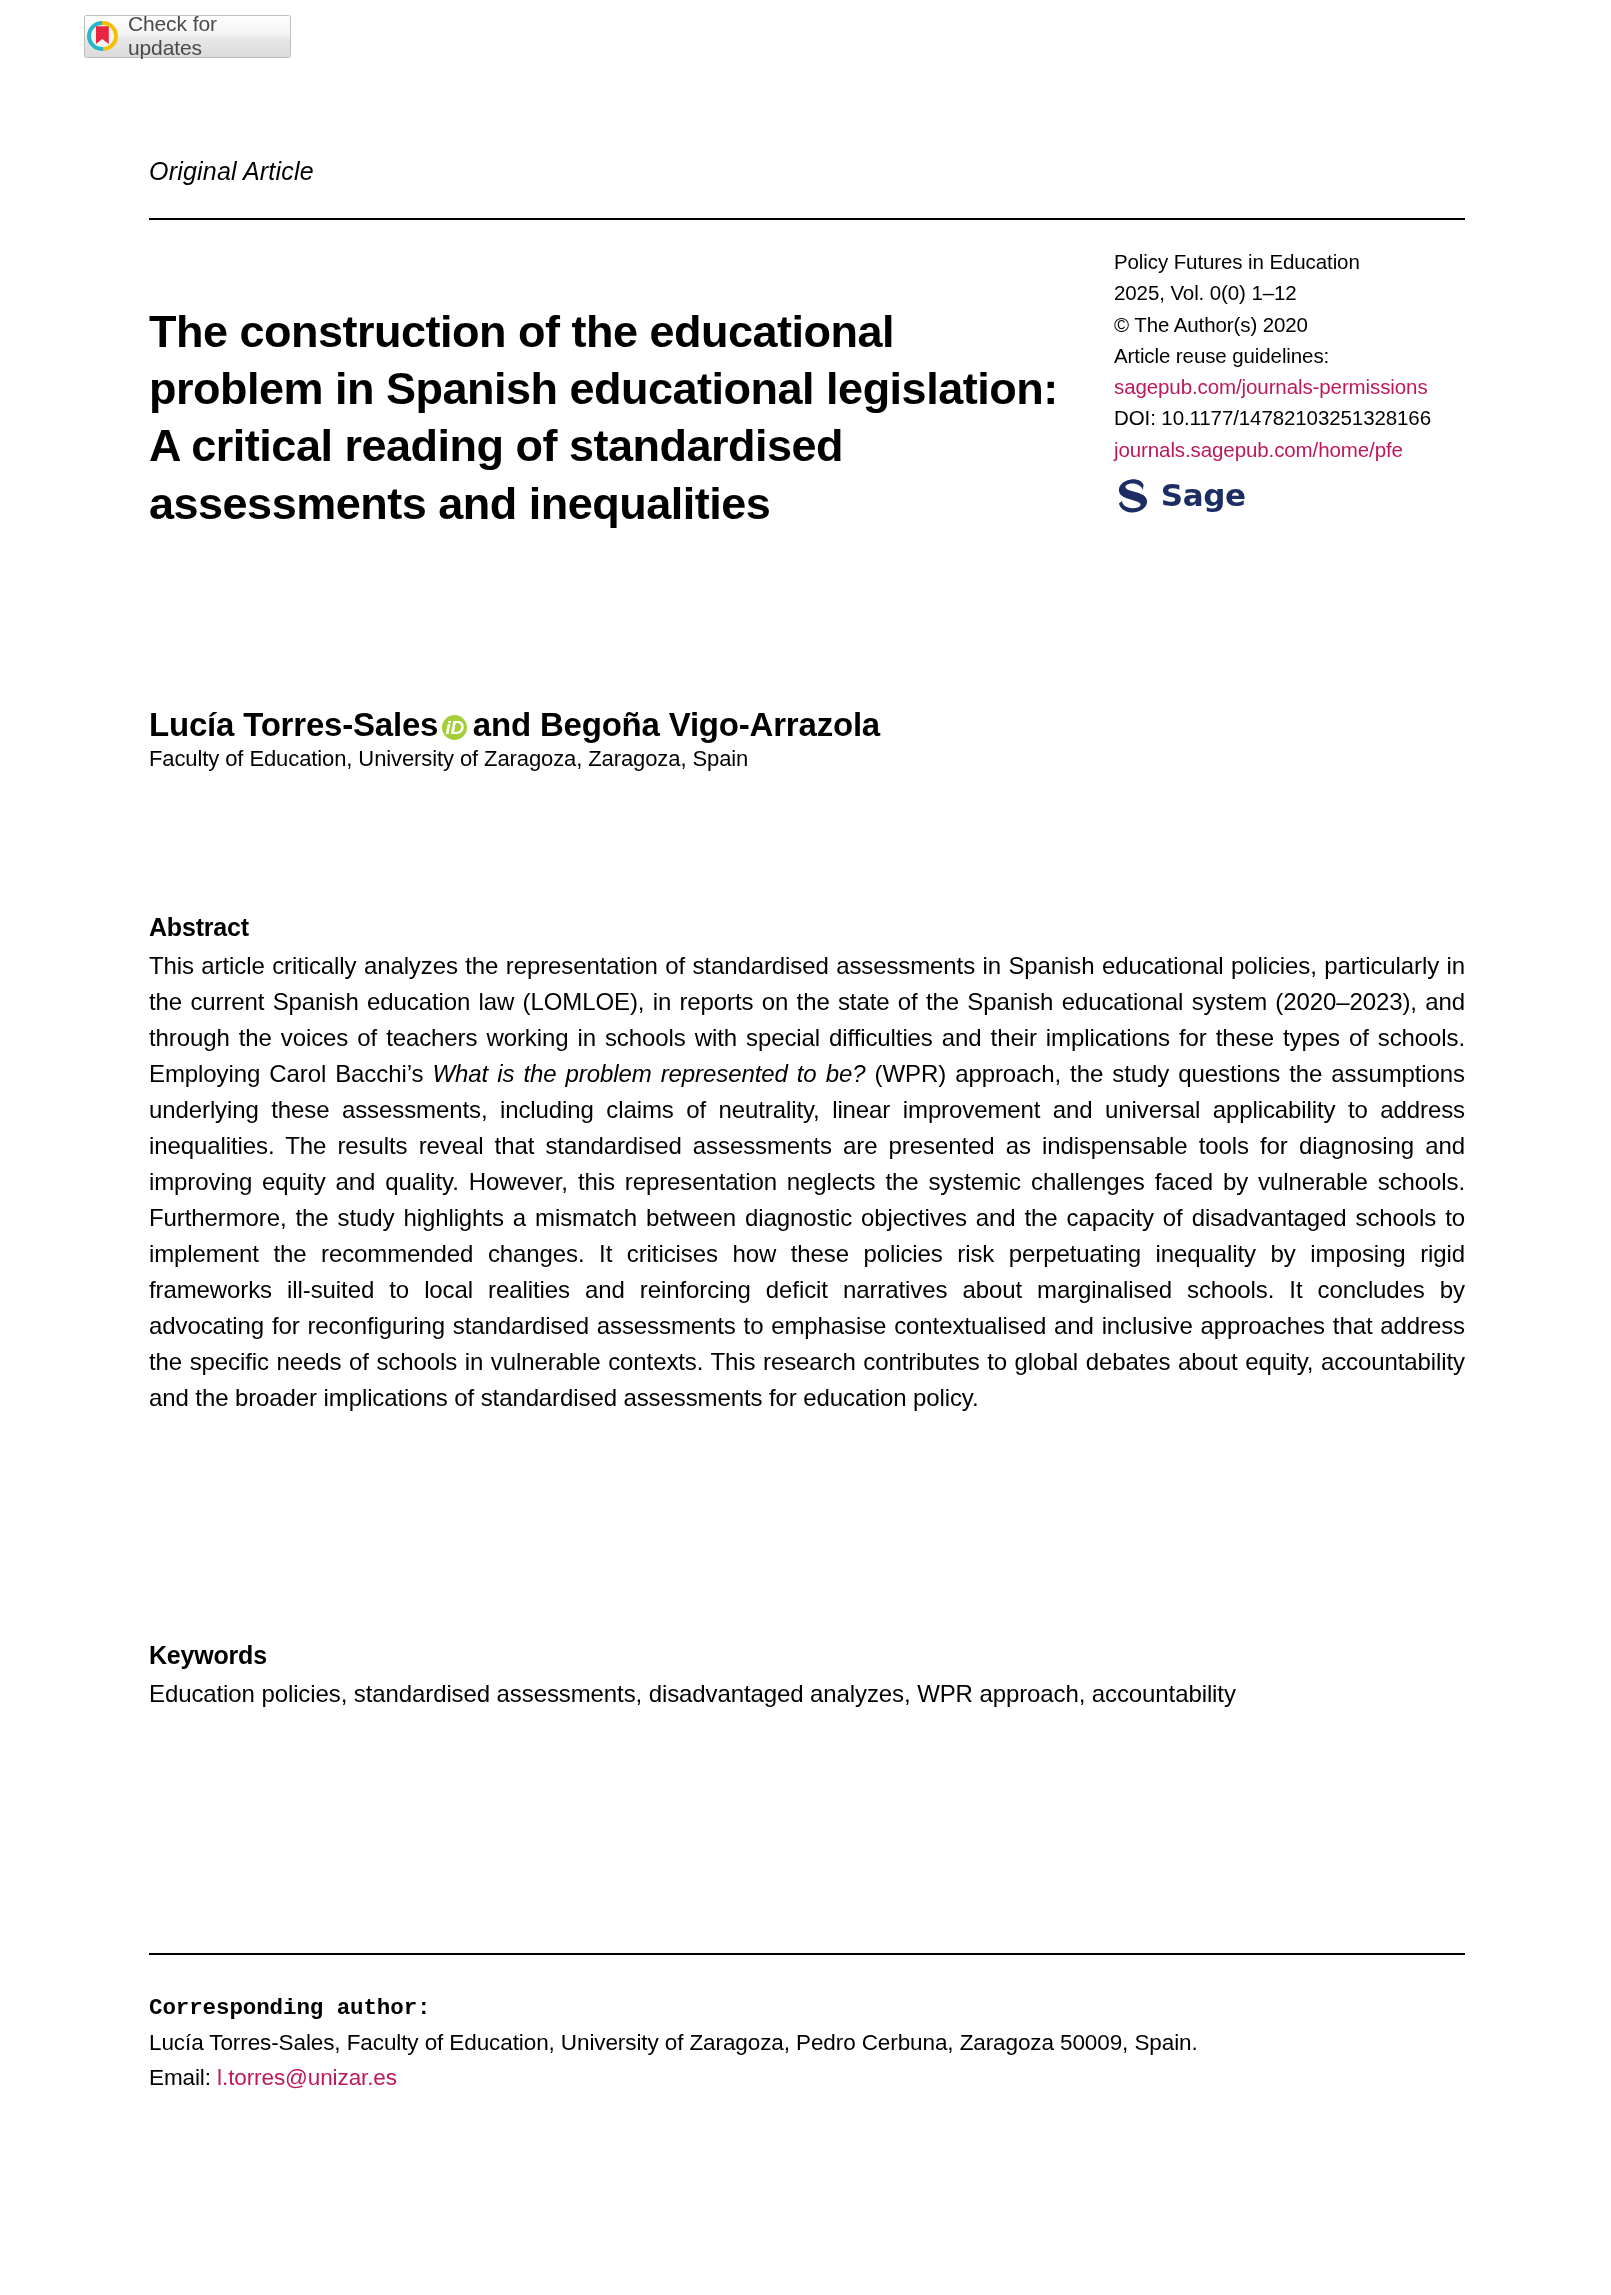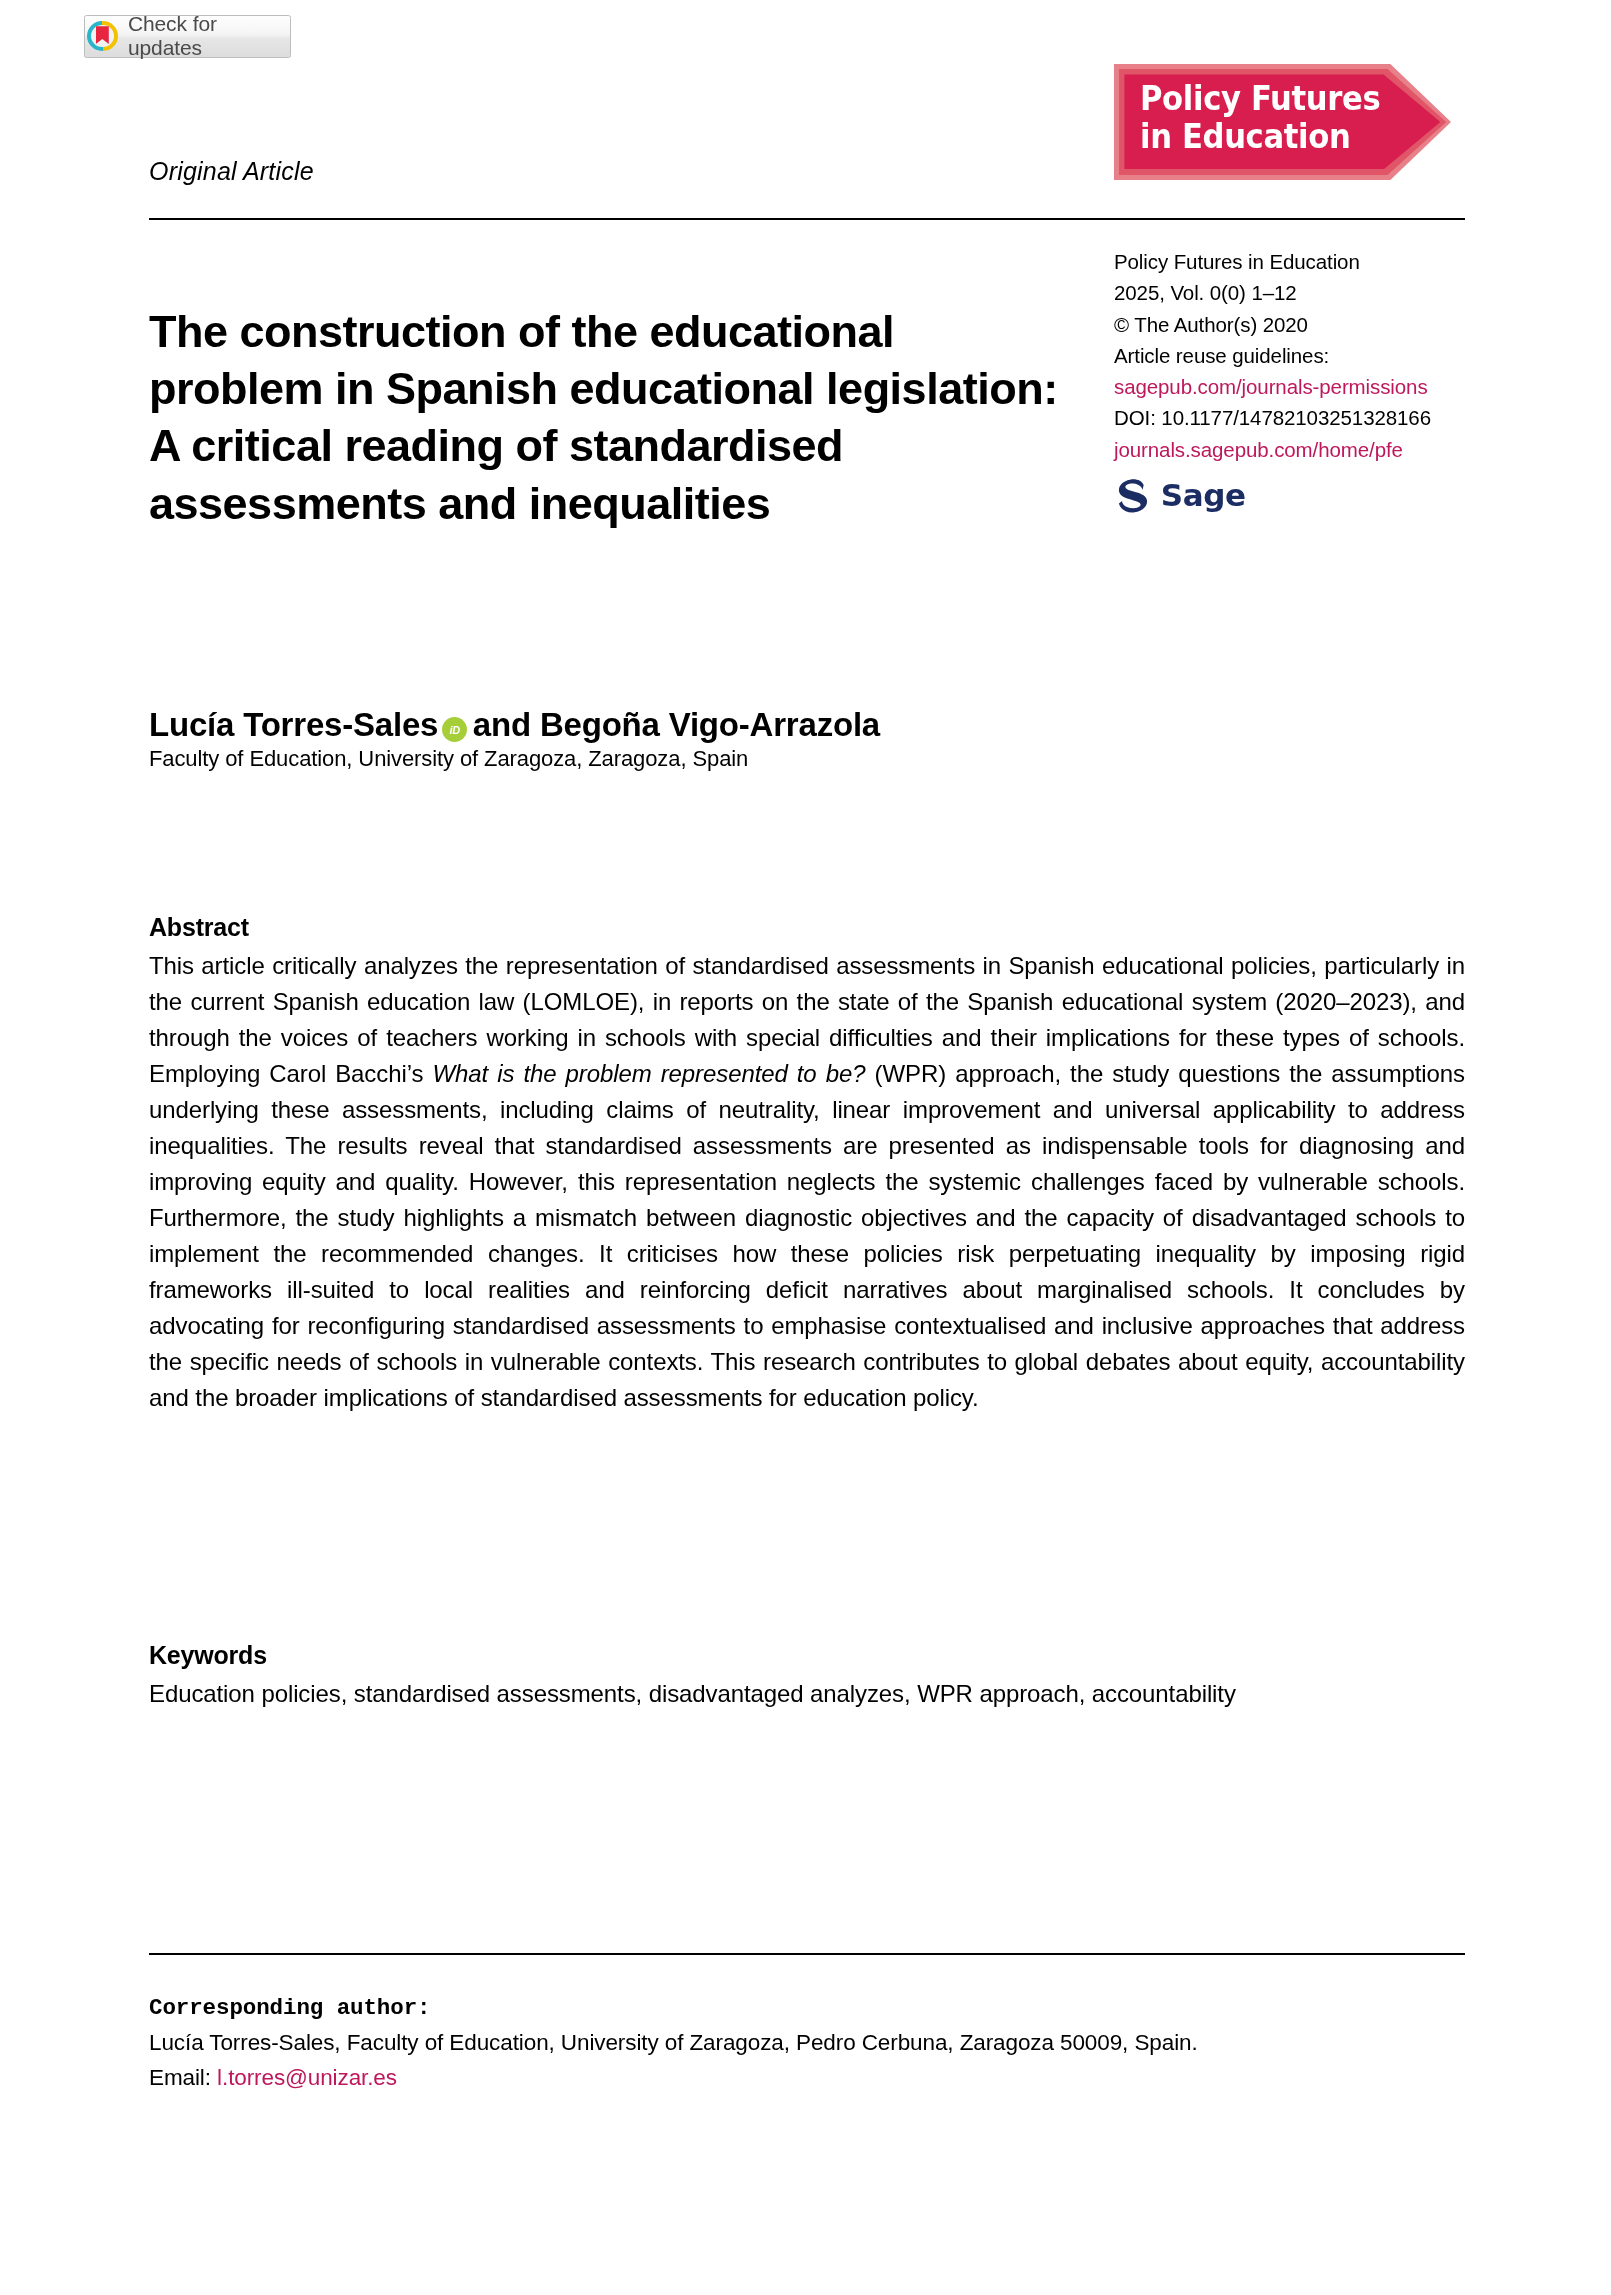--- a/index.html
+++ b/index.html
@@ -185,21 +185,21 @@
   }
   .orcid {
     display: inline-flex;
     align-items: center;
     justify-content: center;
     width: 25px;
     height: 25px;
     border-radius: 50%;
     background: #a6ce39;
     color: #ffffff;
-    font-size: 11px;
+    font-size: 19px;
     font-weight: bold;
     font-style: italic;
     margin: 0 5.6px 0 4px;
     position: relative;
     top: -2.4px;
     flex: 0 0 auto;
   }
   .affiliation {
     position: absolute;
     left: 149px;
@@ -269,29 +269,20 @@
 
   <div class="crossmark">
     <span class="crossmark-icon">
       <span class="ring-y"></span>
       <span class="ring-hole"></span>
       <span class="flag"></span>
     </span>
     <span class="crossmark-label">Check for updates</span>
   </div>
 
-  <div class="journal-banner">
-    <span class="banner-layer banner-outer"></span>
-    <span class="banner-layer banner-mid"></span>
-    <span class="banner-layer banner-inner"></span>
-    <div class="banner-text">
-      <div>Policy Futures</div>
-      <div>in Education</div>
-    </div>
-  </div>
 
   <div class="kicker">Original Article</div>
   <div class="rule-top"></div>
 
   <h1 class="title">The construction of the educational problem in Spanish educational legislation: A critical reading of standardised assessments and inequalities</h1>
 
   <div class="meta">
     <div>Policy Futures in Education</div>
     <div>2025, Vol. 0(0) 1–12</div>
     <div>© The Author(s) 2020</div>

